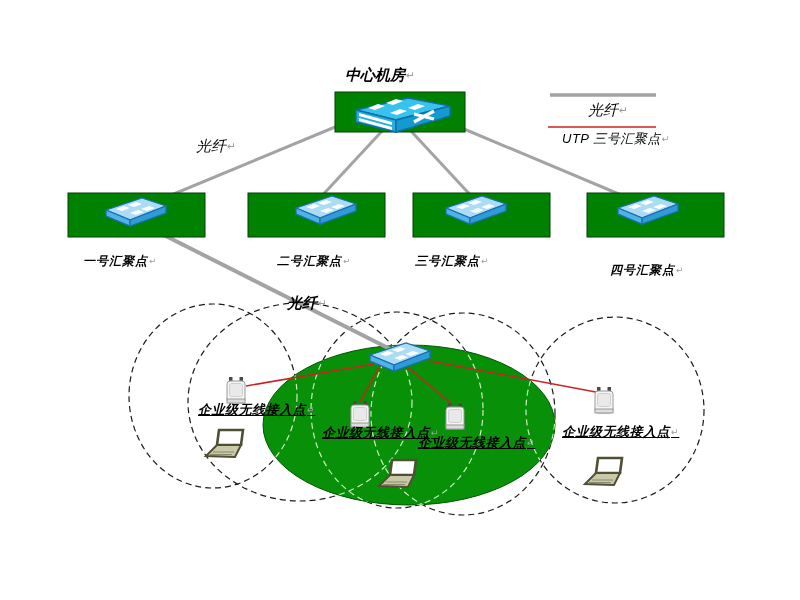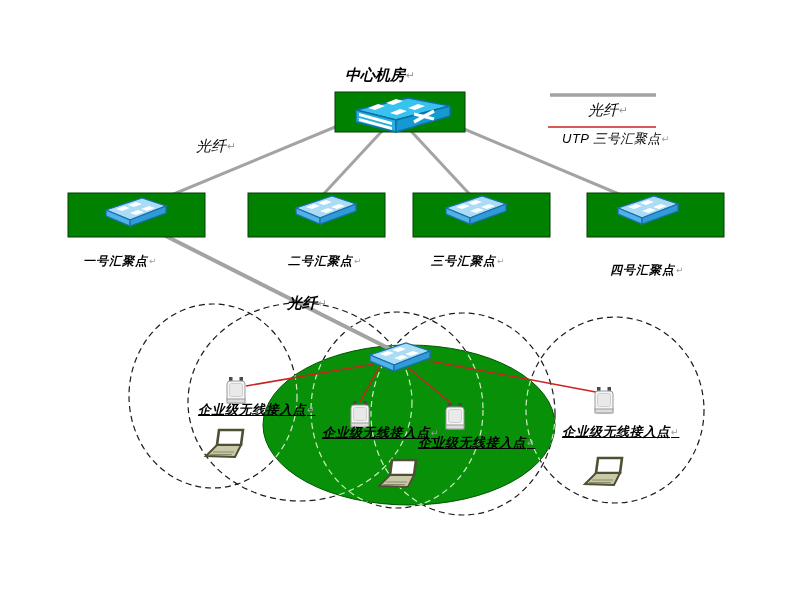--- a/index.html
+++ b/index.html
@@ -136,24 +136,24 @@
   <div class="lbl link-lbl" style="left:196px;top:137px;">
     <span>光纤</span><span class="ret">↵</span>
   </div>
   <div class="lbl link-lbl bold" style="left:287px;top:294px;">
     <span>光纤</span><span class="ret">↵</span>
   </div>
 
   <div class="lbl agg-lbl" style="left:83px;top:255px;">
     <span>一号汇聚点</span><span class="ret">↵</span>
   </div>
-  <div class="lbl agg-lbl" style="left:277px;top:255px;margin-left:11px;">
+  <div class="lbl agg-lbl" style="left:277px;top:255px;">
     <span>二号汇聚点</span><span class="ret">↵</span>
   </div>
-  <div class="lbl agg-lbl" style="left:431px;top:255px;">
+  <div class="lbl agg-lbl" style="left:415px;top:255px;">
     <span>三号汇聚点</span><span class="ret">↵</span>
   </div>
   <div class="lbl agg-lbl" style="left:610px;top:264px;">
     <span>四号汇聚点</span><span class="ret">↵</span>
   </div>
 
   <div class="lbl ap-lbl" style="left:198px;top:403px;">
     <span>企业级无线接入点</span><span class="ret">↵</span>
   </div>
   <div class="lbl ap-lbl" style="left:322px;top:426px;">

